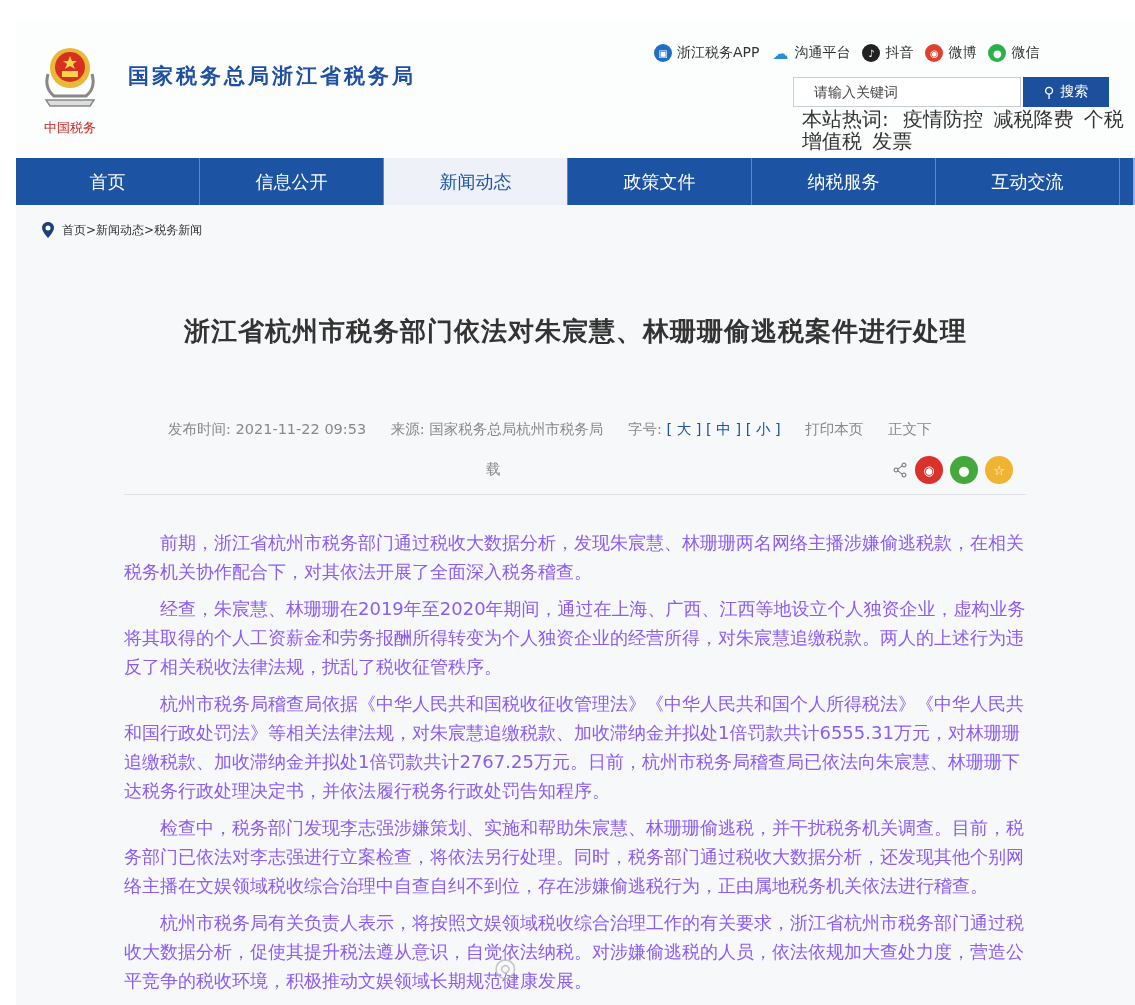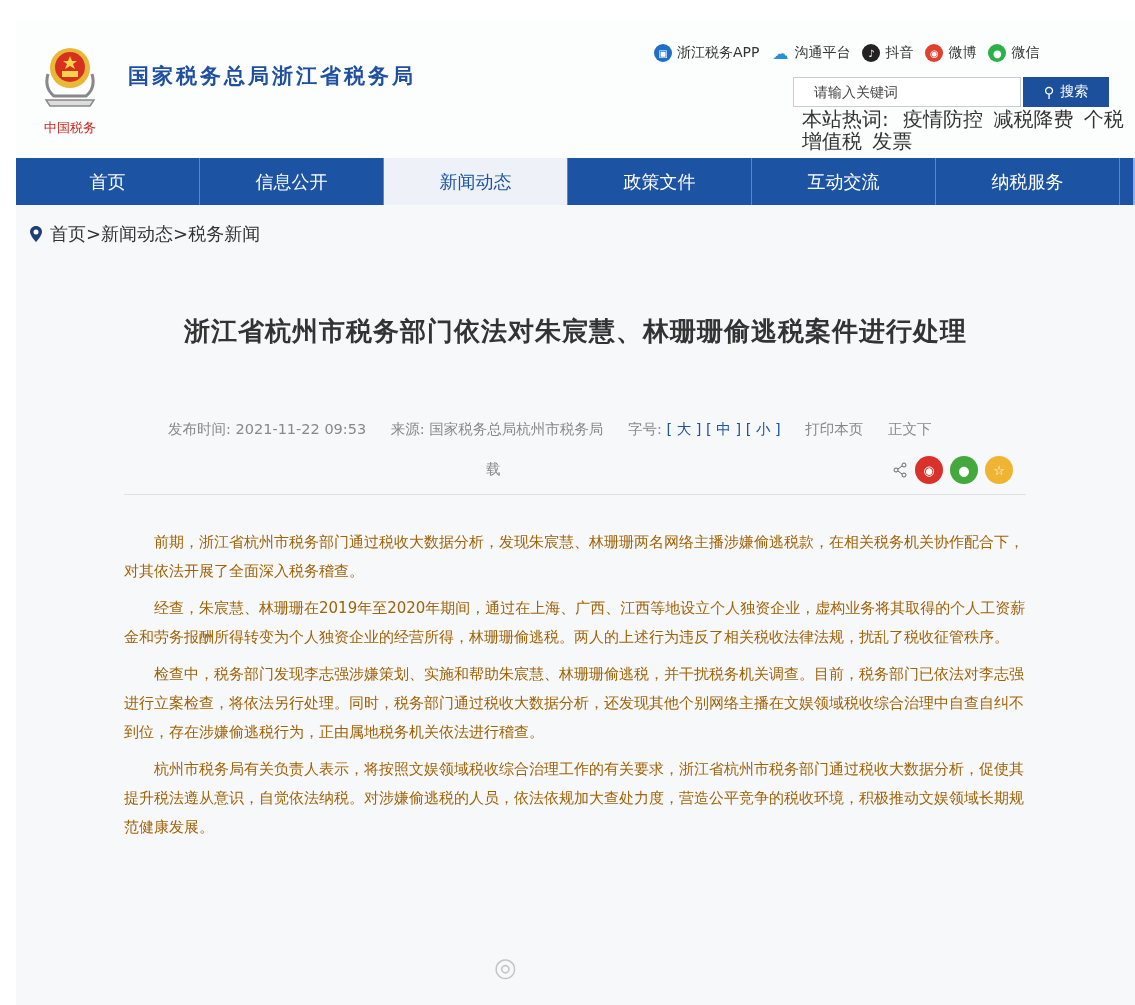--- a/index.html
+++ b/index.html
@@ -34,33 +34,33 @@
   .search-btn { position: absolute; left: 1007px; top: 57px; width: 86px; height: 30px; background: #1c4f9c; color: #fff; font-size: 14px; display: flex; align-items: center; justify-content: center; gap: 6px; cursor: pointer; }
   .hot-words { position: absolute; left: 786px; top: 88px; width: 330px; font-size: 20px; color: #333; line-height: 22px; }
   .hot-words span { margin-right: 4px; cursor: pointer; }
   .hot-label { color: #333; margin-right: 8px !important; cursor: default !important; }
   
   .nav { position: absolute; left: 0; top: 138px; width: 1119px; height: 47px; background: #1d53a3; display: flex; }
   .nav-item { width: 184px; height: 47px; display: flex; align-items: center; justify-content: center; color: #fff; font-size: 18px; border-right: 1px solid #5f86c4; box-sizing: border-box; cursor: pointer; }
   .nav-item.active { background: #eef2f8; color: #1d53a3; }
   .nav-tail { flex: 1; border-right: 2px solid #8fb0e0; }
   
-  .crumb { position: absolute; left: 14px; top: 202px; font-size: 18px; color: #333; display: flex; align-items: center; gap: 8px; }
+  .crumb { position: absolute; left: 26px; top: 202px; font-size: 12px; color: #333; display: flex; gap: 8px; }
   .crumb a { color: #333; text-decoration: none; cursor: pointer; }
   
   .article-title { position: absolute; left: 0; width: 1119px; top: 294px; text-align: center; font-size: 26px; font-weight: bold; color: #333; letter-spacing: 1px; }
   .meta { position: absolute; left: 128px; top: 398px; width: 880px; font-size: 14.5px; color: #888; line-height: 22px; text-align: left; margin-left: 24px; }
   .meta .sp { margin-right: 20px; }
   .meta .sz { color: #1d53a3; cursor: pointer; }
   .meta .link { cursor: pointer; }
   .meta-line2 { position: absolute; left: 470px; top: 440px; font-size: 14.5px; color: #888; }
   .share { position: absolute; left: 876px; top: 436px; display: flex; align-items: center; gap: 7px; }
   .share .si { width: 28px; height: 28px; border-radius: 50%; display: flex; align-items: center; justify-content: center; color: #fff; font-size: 13px; cursor: pointer; }
   .divider { position: absolute; left: 108px; top: 474px; width: 902px; height: 1px; background: #dfe1e4; }
-  .body { position: absolute; left: 108px; top: 508px; width: 905px; font-size: 15px; color: #a16207; line-height: 29px; }
+  .body { position: absolute; left: 108px; top: 508px; width: 905px; font-size: 18px; color: #8b5cf6; line-height: 29px; }
   .body p { margin: 0 0 8px 0; text-indent: 2em; }
   .watermark { position: absolute; left: 478px; top: 932px; font-size: 26px; color: rgba(180,180,180,0.75); display: flex; align-items: center; gap: 6px; letter-spacing: 2px; }
 </style>
 </head>
 <body>
 
 <div class="page">
 
   <div class="header">
     <svg class="emblem" viewBox="0 0 60 96">
@@ -111,22 +111,22 @@
       <span>增值税</span>
       <span>发票</span>
     </div>
   </div>
 
   <div class="nav">
     <div class="nav-item">首页</div>
     <div class="nav-item">信息公开</div>
     <div class="nav-item active">新闻动态</div>
     <div class="nav-item">政策文件</div>
+    <div class="nav-item">纳税服务</div>
     <div class="nav-item">互动交流</div>
-    <div class="nav-item">纳税服务</div>
     <div class="nav-tail"></div>
   </div>
 
   <div class="crumb">
     <svg width="12" height="16" viewBox="0 0 12 16">
       <path d="M6 0 C2.7 0 0 2.6 0 5.8 C0 10 6 16 6 16 C6 16 12 10 12 5.8 C12 2.6 9.3 0 6 0 Z" fill="#1d3f7a"></path>
       <circle cx="6" cy="6" r="2.5" fill="#fff"></circle>
     </svg>
     <span>
       <a>首页</a><span>&gt;</span><a>新闻动态</a><span>&gt;</span><a>税务新闻</a>
@@ -159,21 +159,22 @@
     </svg>
     <div class="si" style="background:#d8322a">◉</div>
     <div class="si" style="background:#45a83c">●</div>
     <div class="si" style="background:#f0b432">☆</div>
   </div>
 
   <div class="divider"></div>
 
   <div class="body">
     <p>前期，浙江省杭州市税务部门通过税收大数据分析，发现朱宸慧、林珊珊两名网络主播涉嫌偷逃税款，在相关税务机关协作配合下，对其依法开展了全面深入税务稽查。</p>
-    <p>经查，朱宸慧、林珊珊在2019年至2020年期间，通过在上海、广西、江西等地设立个人独资企业，虚构业务将其取得的个人工资薪金和劳务报酬所得转变为个人独资企业的经营所得，林珊珊偷逃税。两人的上述行为违反了相关税收法律法规，扰乱了税收征管秩序。</p>
+    <p>经查，朱宸慧、林珊珊在2019年至2020年期间，通过在上海、广西、江西等地设立个人独资企业，虚构业务将其取得的个人工资薪金和劳务报酬所得转变为个人独资企业的经营所得，对朱宸慧追缴税款。两人的上述行为违反了相关税收法律法规，扰乱了税收征管秩序。</p>
+    <p>杭州市税务局稽查局依据《中华人民共和国税收征收管理法》《中华人民共和国个人所得税法》《中华人民共和国行政处罚法》等相关法律法规，对朱宸慧追缴税款、加收滞纳金并拟处1倍罚款共计6555.31万元，对林珊珊追缴税款、加收滞纳金并拟处1倍罚款共计2767.25万元。日前，杭州市税务局稽查局已依法向朱宸慧、林珊珊下达税务行政处理决定书，并依法履行税务行政处罚告知程序。</p>
     <p>检查中，税务部门发现李志强涉嫌策划、实施和帮助朱宸慧、林珊珊偷逃税，并干扰税务机关调查。目前，税务部门已依法对李志强进行立案检查，将依法另行处理。同时，税务部门通过税收大数据分析，还发现其他个别网络主播在文娱领域税收综合治理中自查自纠不到位，存在涉嫌偷逃税行为，正由属地税务机关依法进行稽查。</p>
     <p>杭州市税务局有关负责人表示，将按照文娱领域税收综合治理工作的有关要求，浙江省杭州市税务部门通过税收大数据分析，促使其提升税法遵从意识，自觉依法纳税。对涉嫌偷逃税的人员，依法依规加大查处力度，营造公平竞争的税收环境，积极推动文娱领域长期规范健康发展。</p>
   </div>
 
   <div class="watermark">
     <span>◎</span>
   </div>
 </div>
 
 </body></html>

